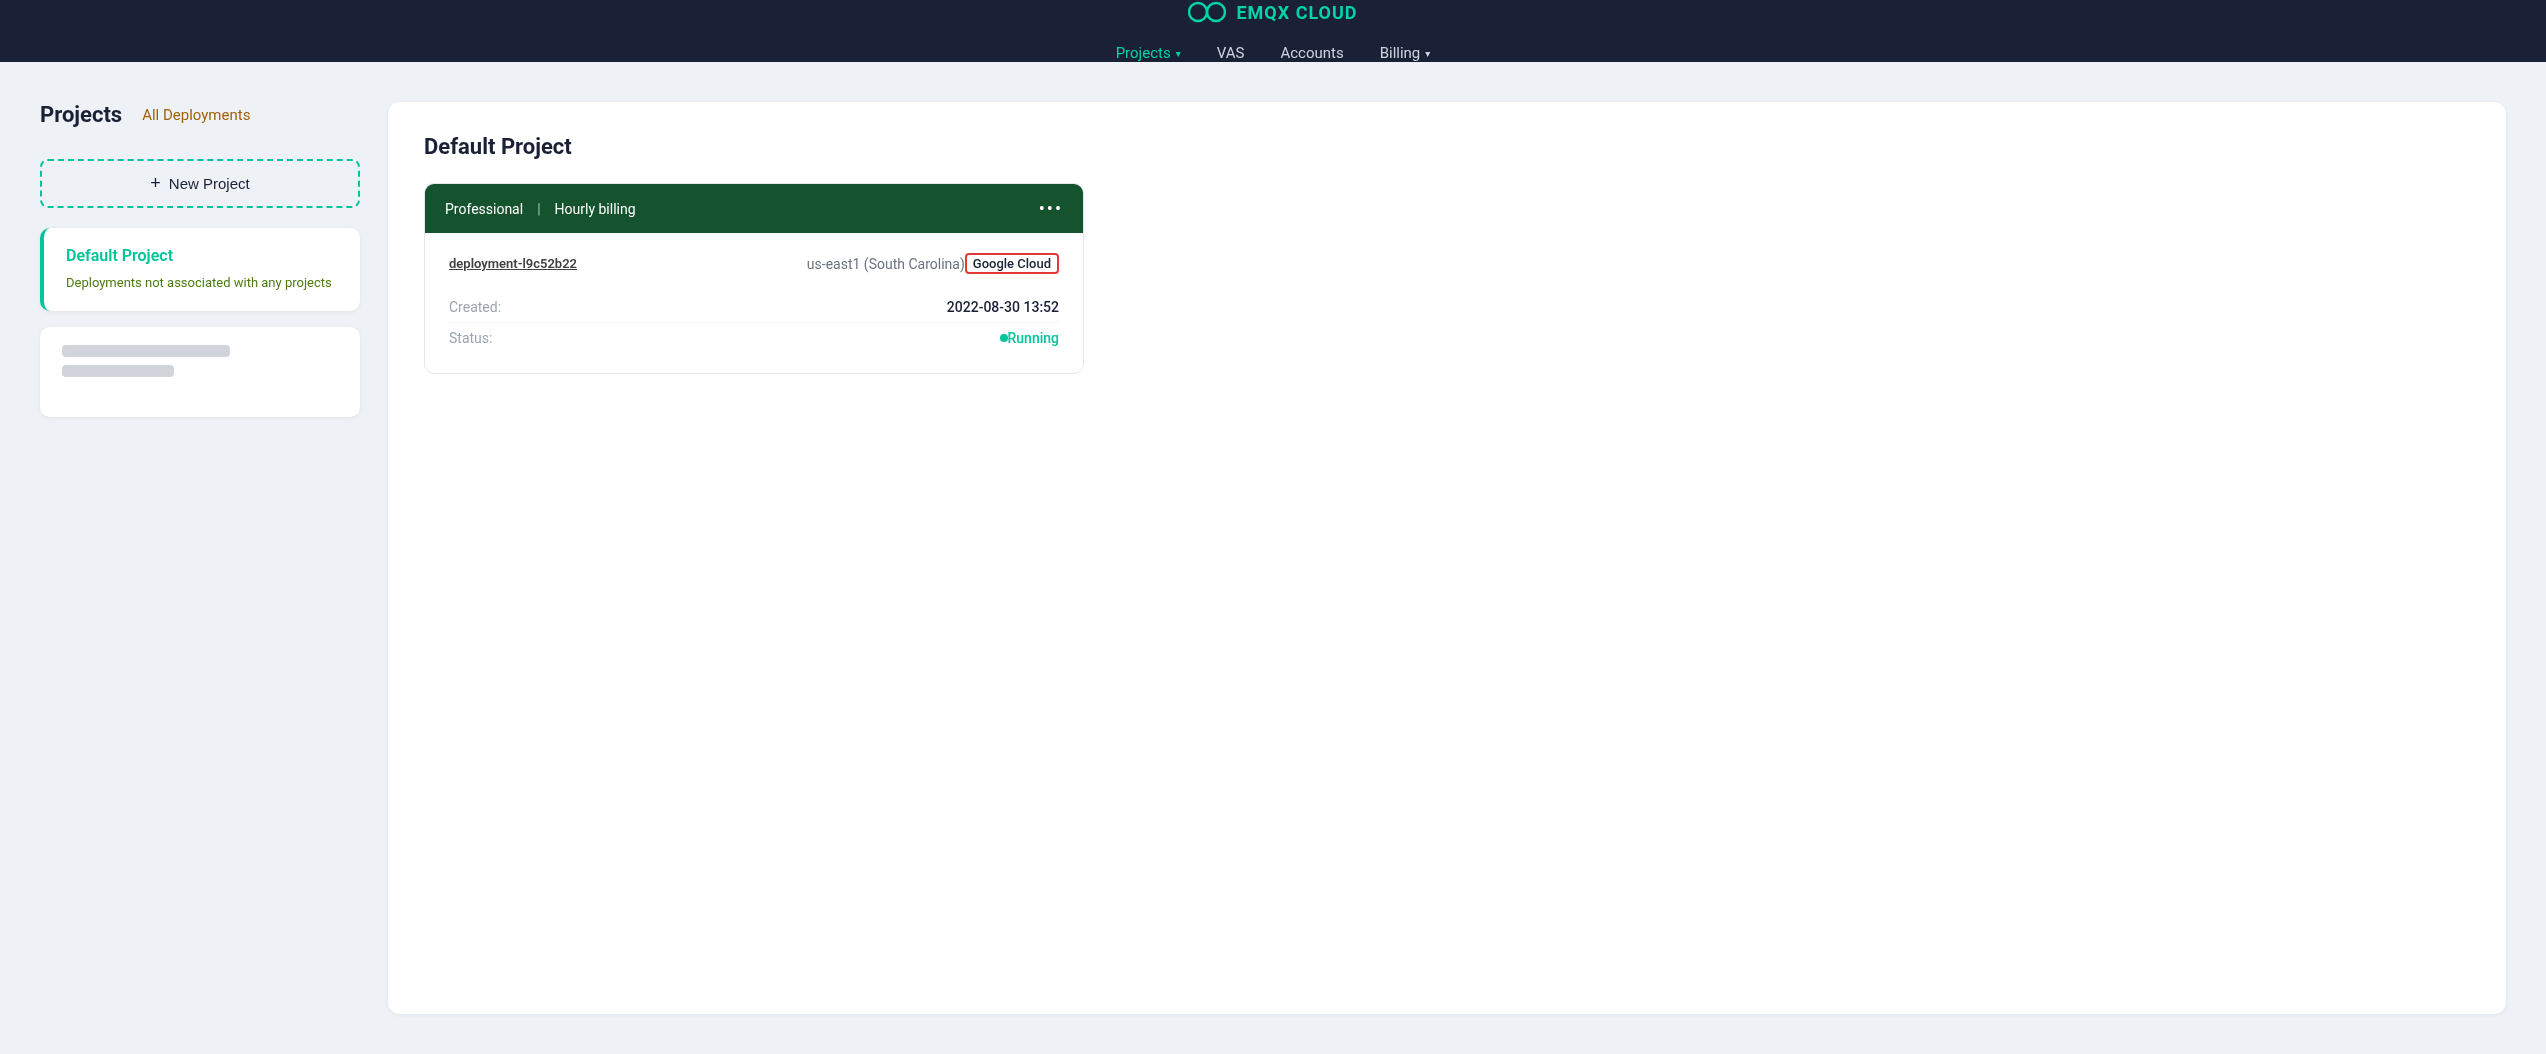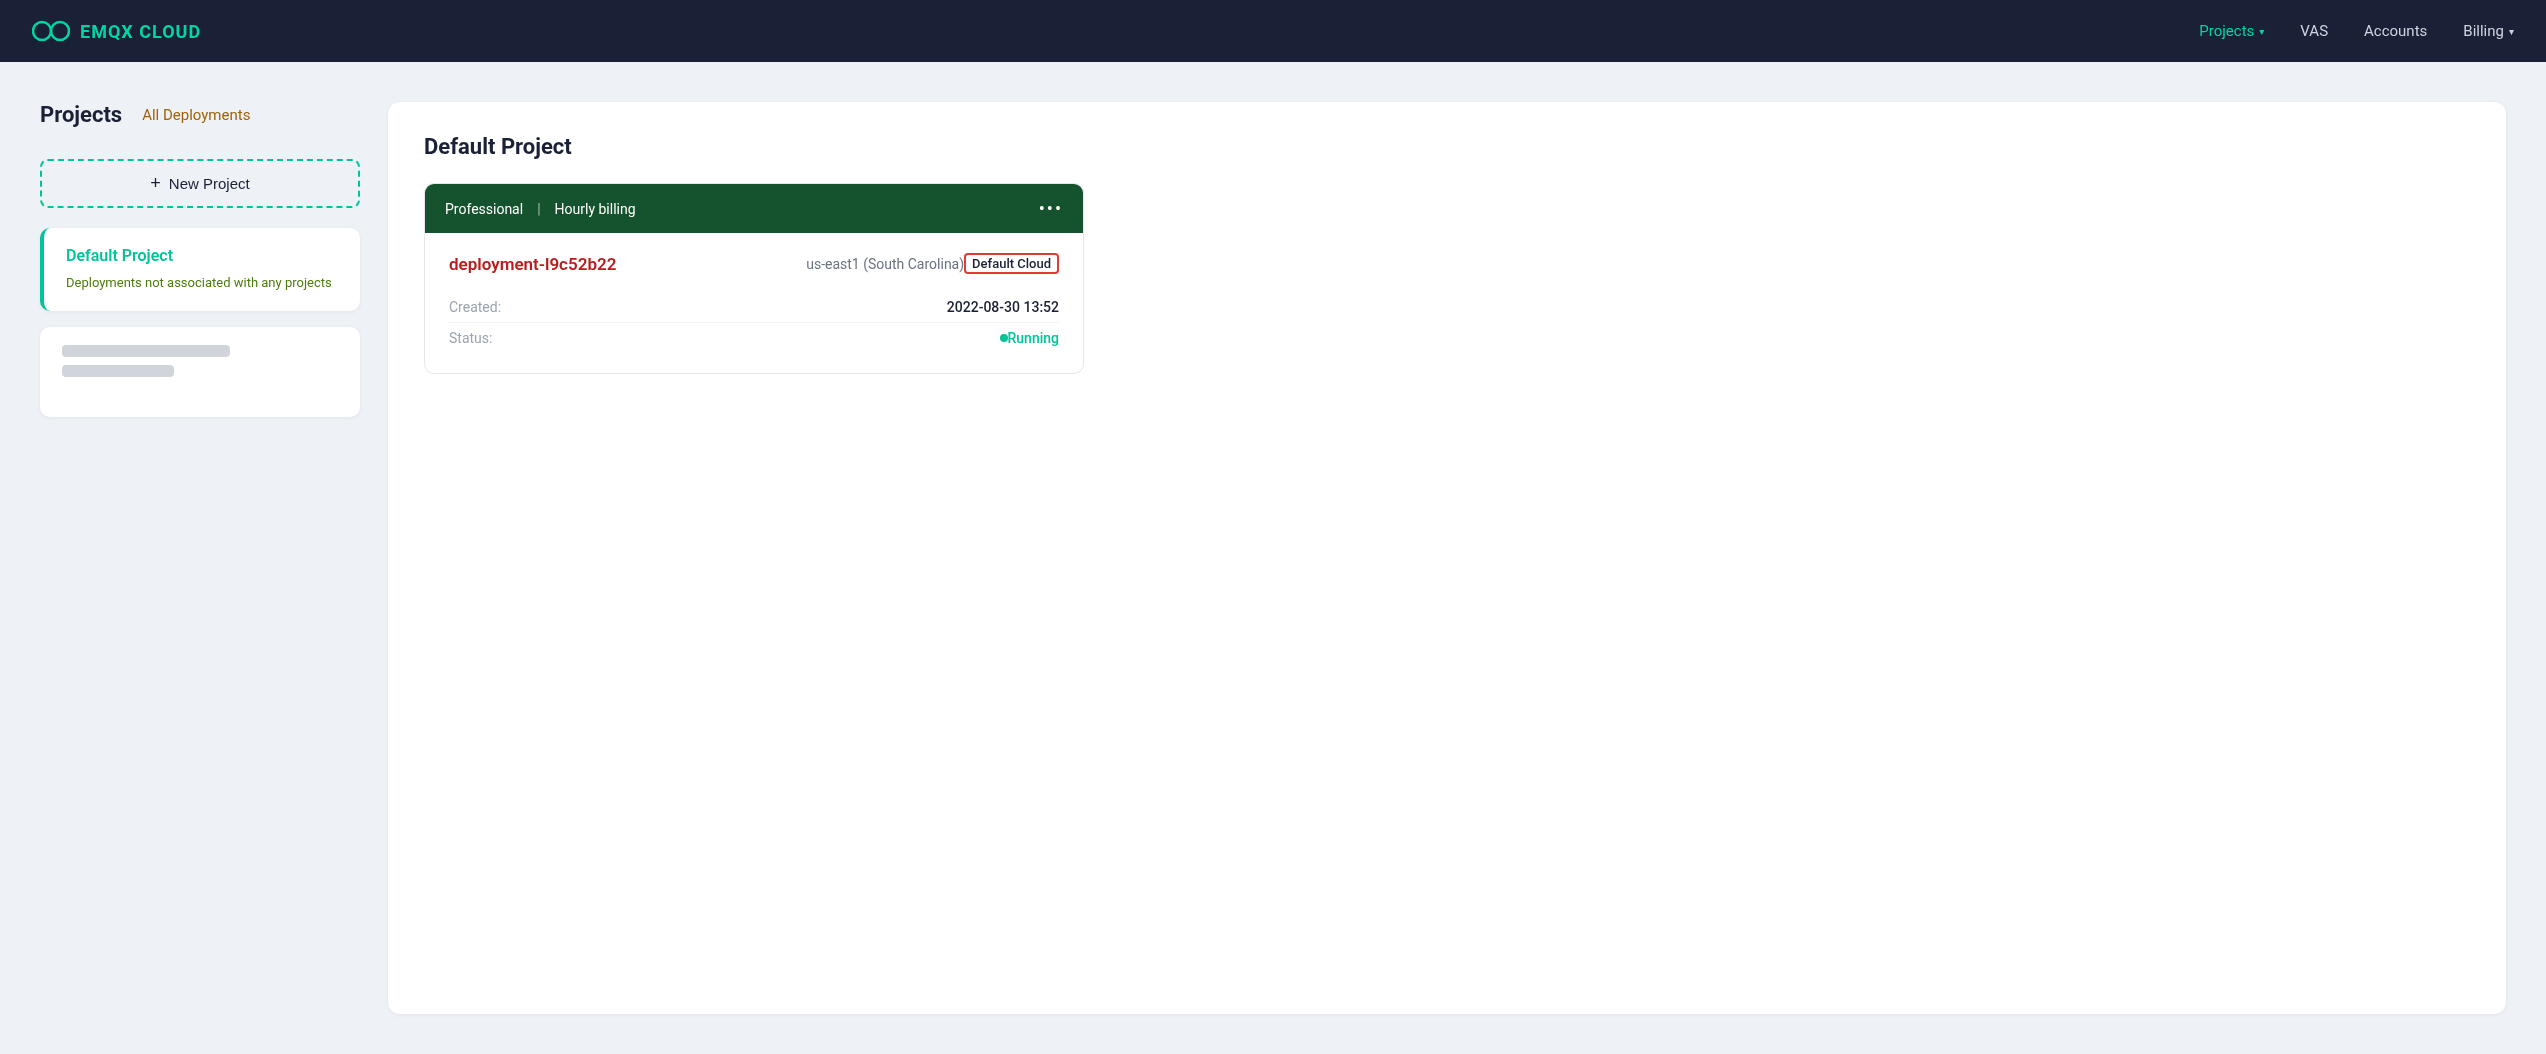--- a/index.html
+++ b/index.html
@@ -6,20 +6,21 @@
     body { font-family: -apple-system, BlinkMacSystemFont, 'Segoe UI', Roboto, sans-serif; background: #eef2f7; min-height: 100vh; }
 
     
     .header {
       background: #1a2035;
       height: 62px;
       display: flex;
       align-items: center;
       padding: 0 32px;
       justify-content: space-between;
+      flex-direction: column;
     }
     .header-logo {
       display: flex;
       align-items: center;
       gap: 10px;
     }
     .logo-icon {
       width: 38px;
       height: 24px;
     }
@@ -187,23 +188,24 @@
     .deployment-card-body {
       padding: 20px 24px;
     }
     .deployment-name-row {
       display: flex;
       align-items: center;
       justify-content: space-between;
       margin-bottom: 18px;
     }
     .deployment-name {
-      font-size: 17px;
+      font-size: 13px;
       font-weight: 600;
-      color: #b91c1c;
+      color: #404040;
+      text-decoration: underline;
     }
     .deployment-region {
       display: flex;
       align-items: center;
       gap: 0;
       font-size: 14px;
       color: #6b7280;
     }
     .google-cloud-badge {
       border: 2px solid #e53935;
@@ -309,21 +311,21 @@
           <span class="header-divider">|</span>
           <span>Hourly billing</span>
         </div>
         <span class="three-dots">•••</span>
       </div>
       <div class="deployment-card-body">
         <div class="deployment-name-row">
           <span class="deployment-name">deployment-l9c52b22</span>
           <div class="deployment-region">
             <span>us-east1 (South Carolina)</span>
-            <span class="google-cloud-badge">Default Cloud</span>
+            <span class="google-cloud-badge">Google Cloud</span>
           </div>
         </div>
 
         <div class="detail-row">
           <span class="detail-label">Created:</span>
           <span class="detail-value">2022-08-30 13:52</span>
         </div>
         <div class="detail-row">
           <span class="detail-label">Status:</span>
           <span class="status-running">

